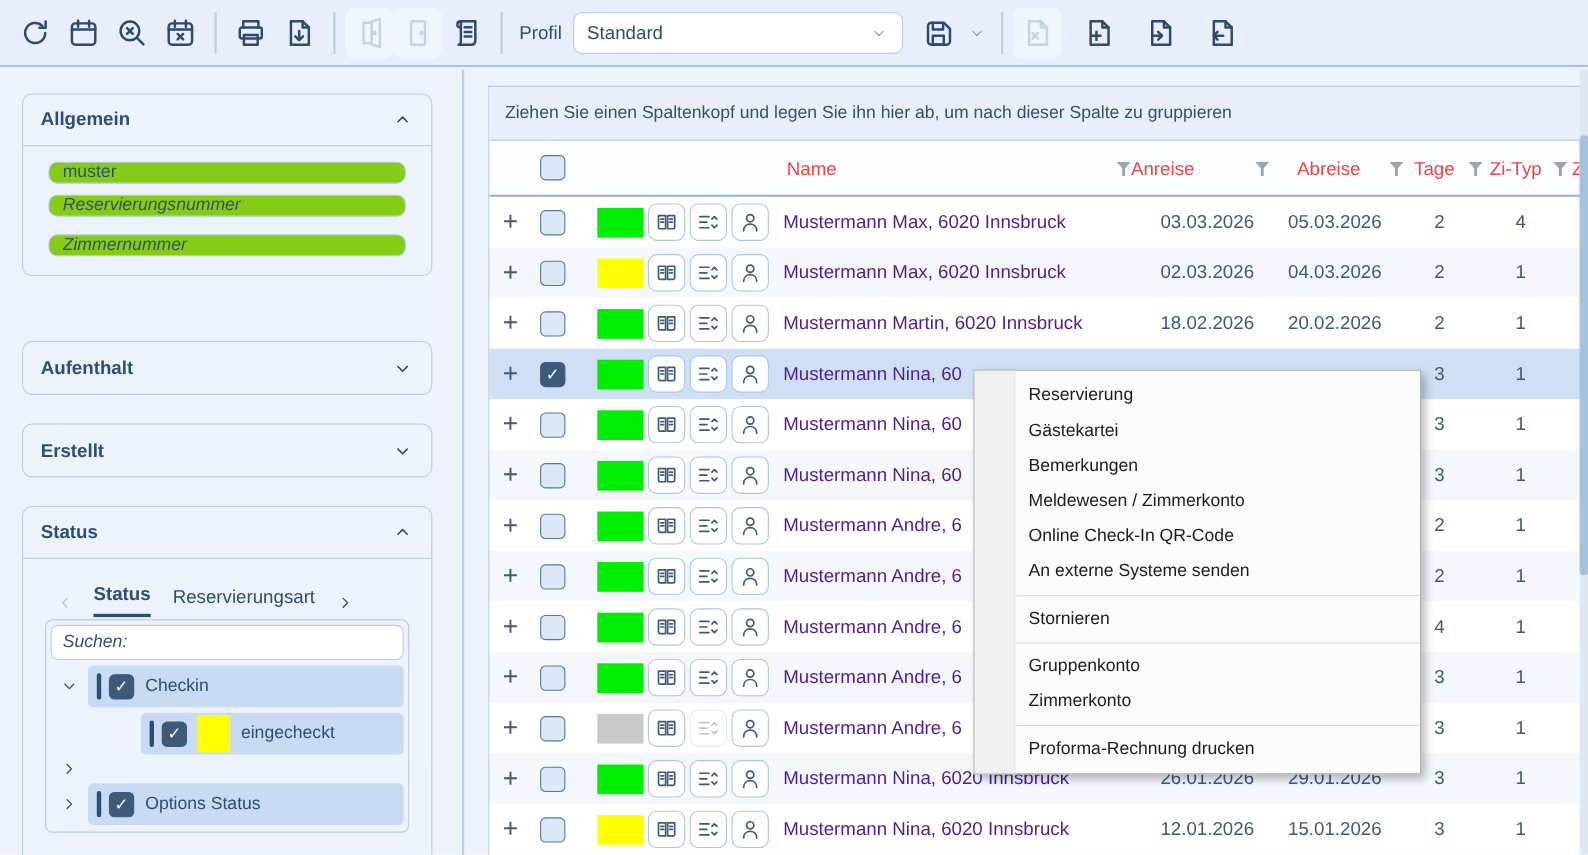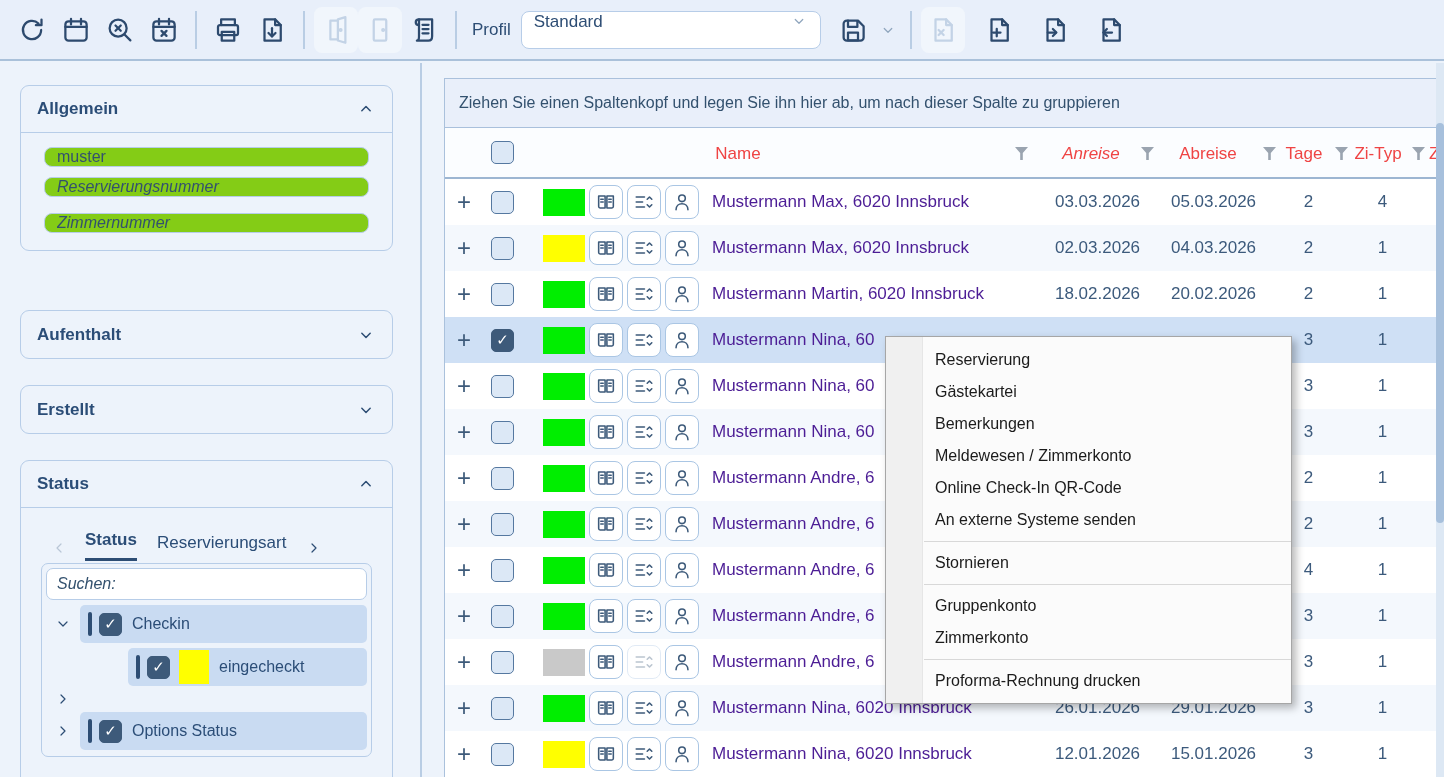--- a/index.html
+++ b/index.html
@@ -11,21 +11,21 @@
              background:#e8effa; border-bottom:2px solid #aac1da;
              display:flex; align-items:center; padding-left:10px; }
   .tool-btn { width:44px; height:46px; border:none; background:transparent; border-radius:8px;
               display:flex; align-items:center; justify-content:center; cursor:pointer; }
   .tool-btn svg { stroke:#2d4a6e; fill:none; stroke-width:1.8; stroke-linecap:round; stroke-linejoin:round; }
   .tool-btn.disabled { background:#f1f6fc; }
   .tool-btn.disabled svg { stroke:#c3d3e6; }
   .tb-divider { width:2px; height:38px; background:#b9cde4; margin:0 9px; }
   .profil-label { font-size:17px; color:#2d4d74; margin:0 10px 0 6px; }
   .profil-select { width:300px; height:38px; background:#fff; border:1px solid #b7cde8; border-radius:8px;
-                   display:flex; align-items:flex-start; padding:0 12px; font-size:17px; color:#2d4d74; cursor:pointer; }
+                   display:flex; align-items:center; padding:0 12px; font-size:17px; color:#2d4d74; cursor:pointer; }
   .profil-select .sel-text { flex:1; }
   .caret { stroke:#8fa5bd; fill:none; stroke-width:1.6; stroke-linecap:round; stroke-linejoin:round; }
   .mini-btn { width:26px; height:46px; border:none; background:transparent; display:flex; align-items:center; justify-content:center; cursor:pointer; }
 
   
   .sidebar { position:absolute; left:0; top:63px; width:420px; height:714px; }
   .v-divider { position:absolute; left:420px; top:63px; width:2px; height:714px; background:#b9cde4; }
   .panel { position:absolute; left:20px; width:373px; border:1px solid #b7cde8; border-radius:9px; background:#edf3fb; }
   .panel-header { height:47px; display:flex; align-items:center; padding:0 16px; cursor:pointer; }
   .panel-title { font-size:17px; font-weight:bold; color:#2b4d77; flex:1; }
@@ -64,21 +64,21 @@
   
   .main { position:absolute; left:444px; top:78px; width:1000px; height:699px;
           border-top:1px solid #aac1dc; border-left:1px solid #aac1dc; background:#fff; }
   .group-bar { height:49px; background:#e9effa; border-bottom:1px solid #a9c0dc;
                display:flex; align-items:center; padding-left:14px; font-size:16px; color:#33516e; }
   .thead { position:relative; height:51px; background:#fbfdff; border-bottom:2px solid #9db6d2; font-size:17px; color:#ef4444; }
   .thead .hcell { position:absolute; top:0; height:51px; display:flex; align-items:center; justify-content:center; }
   .funnel { position:absolute; top:18px; width:13px; height:14px; }
   .funnel svg { fill:#9aa4b0; }
   .h-name { left:0; width:586px; } .f-name { left:570px; }
-  .h-anreise { left:596px; width:100px;font-style:italic; } .f-anreise { left:696px; }
+  .h-anreise { left:562px; width:100px; } .f-anreise { left:696px; }
   .h-abreise { left:713px; width:100px; } .f-abreise { left:818px; }
   .h-tage { left:830px; width:58px; } .f-tage { left:890px; }
   .h-zityp { left:901px; width:64px; } .f-zityp { left:967px; }
   .h-zi { left:984px; width:30px; justify-content:flex-start !important; }
   .hcheck { position:absolute; left:46px; top:13px; }
 
   .tbody .trow { display:grid; grid-template-columns:38px 38px 68px 114px 1fr 115px 117px 73px 75px 24px;
                  height:46px; align-items:center; background:#fff; }
   .trow.alt { background:#f4f8fd; }
   .trow.selected { background:#cfe0f5; }

